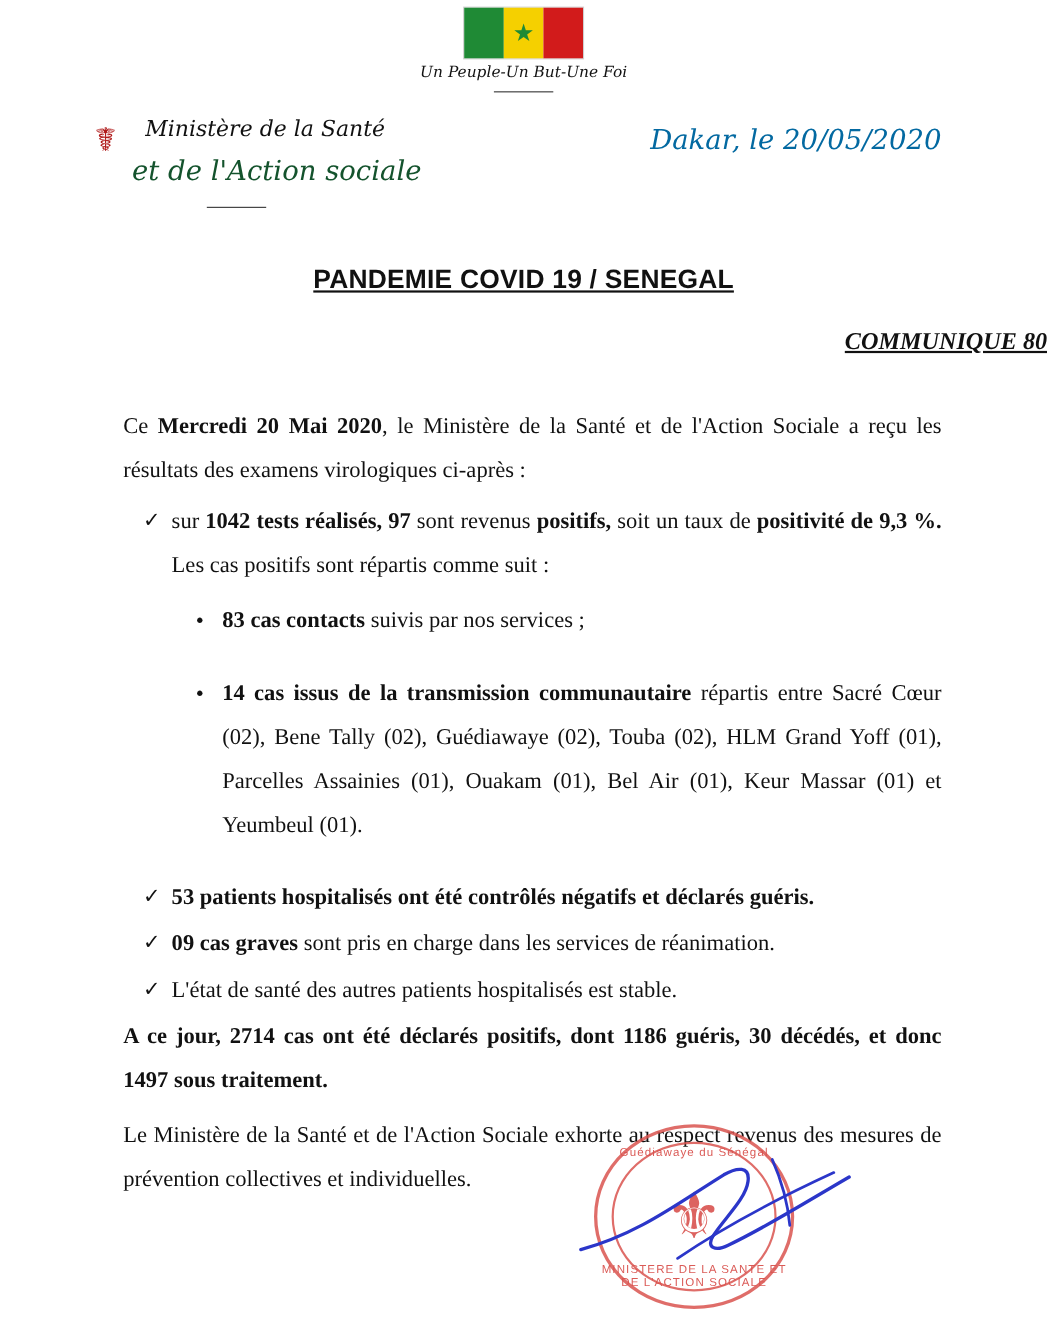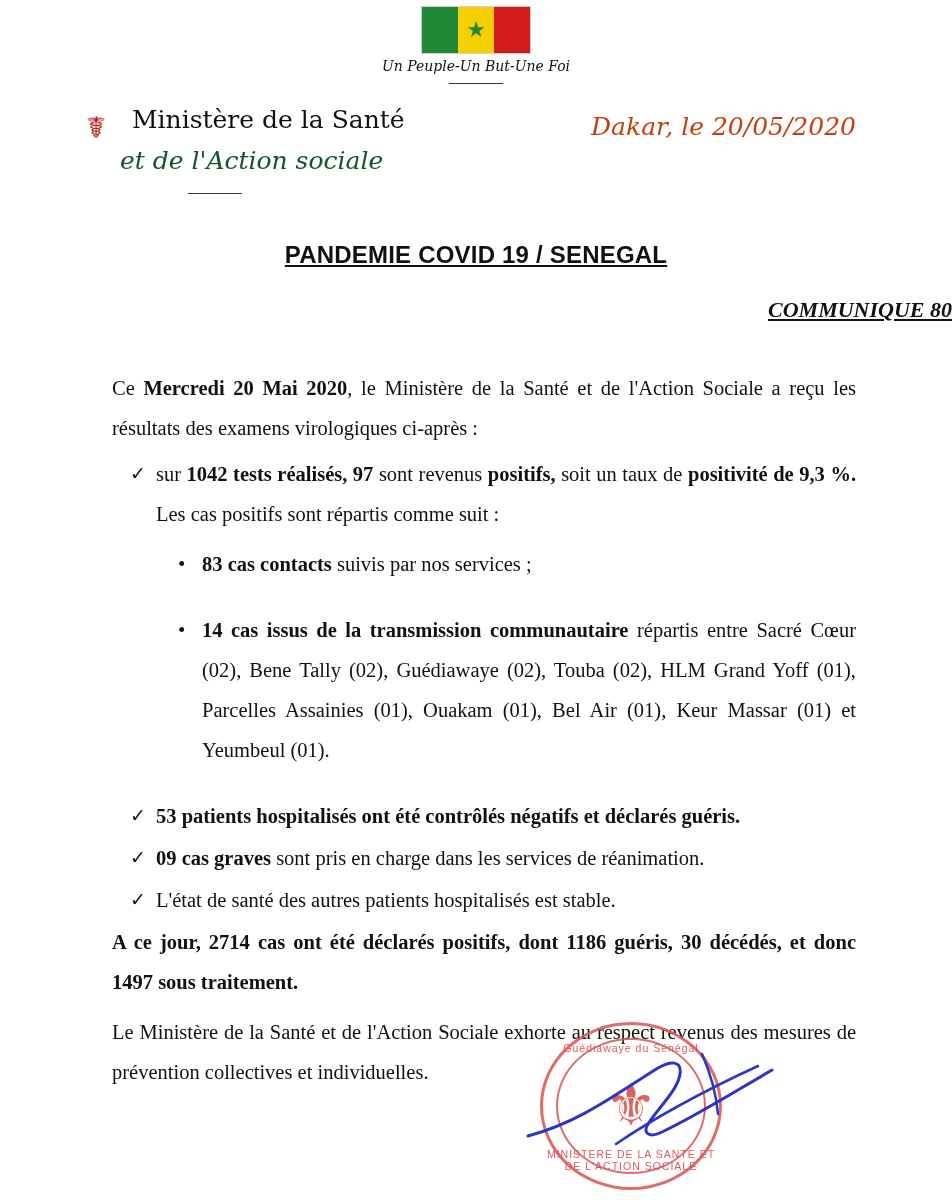--- a/index.html
+++ b/index.html
@@ -85,21 +85,22 @@
     left: 0;
     top: 8px;
     width: 34px;
     height: 34px;
     color: #b01a1a;
     font-size: 30px;
     line-height: 30px;
   }
   .ministry .line1 {
     font-family: "DejaVu Serif", serif;
-    font-size: 25px;
+    font-style: italic;
+    font-size: 20px;
     padding-left: 46px;
     color: #111;
   }
   .ministry .line2 {
     font-family: "DejaVu Serif", serif;
     font-style: italic;
     font-size: 25px;
     padding-left: 34px;
     margin-top: 12px;
     color: #14532d;
@@ -111,21 +112,21 @@
     margin: 18px 0 0 102px;
   }
 
   .date {
     position: absolute;
     right: 96px;
     top: 112px;
     font-family: "DejaVu Serif", serif;
     font-style: italic;
     font-size: 25px;
-    color: #c2410c;
+    color: #0369a1;
     white-space: nowrap;
   }
 
   
   .title {
     text-align: center;
     font-family: "Liberation Sans", sans-serif;
     font-weight: bold;
     font-size: 24px;
     letter-spacing: .2px;

